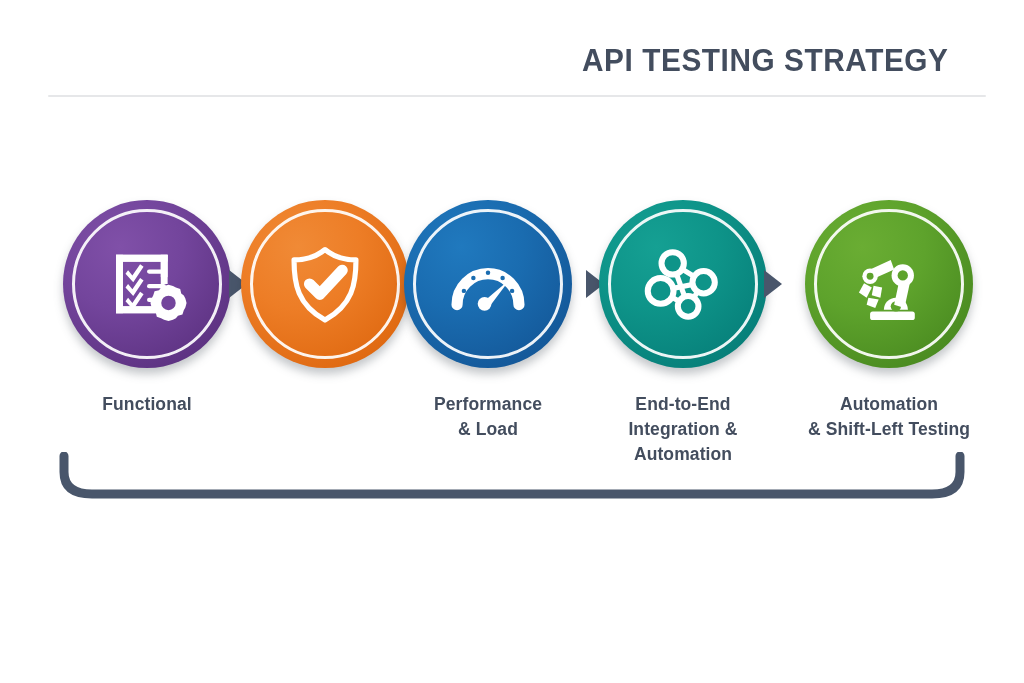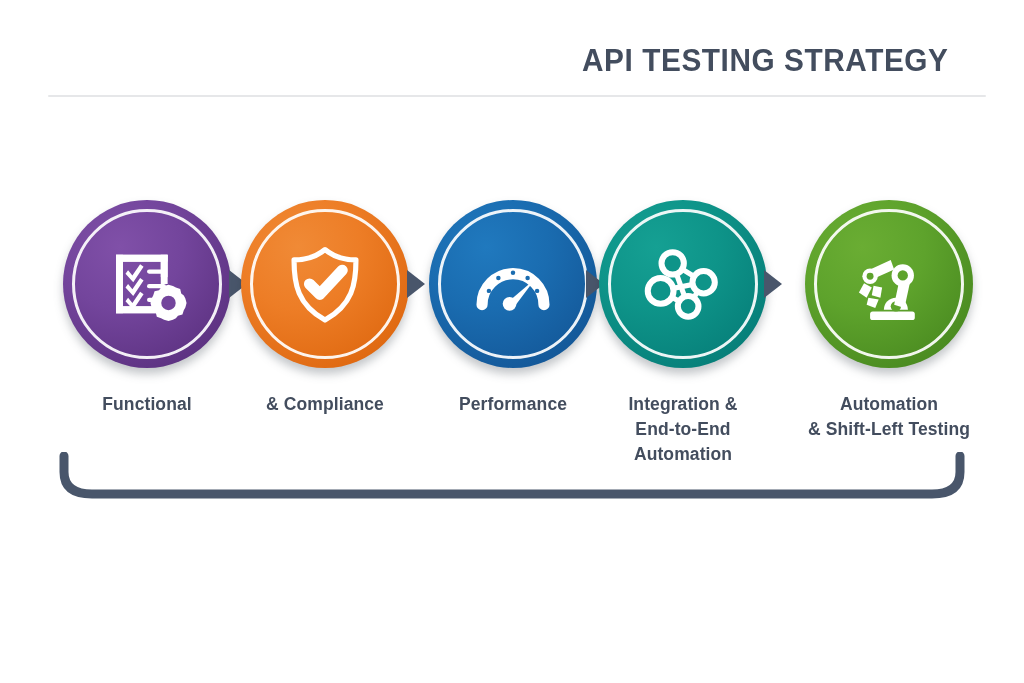--- a/index.html
+++ b/index.html
@@ -219,51 +219,51 @@
           <div class="ring"></div>
           <div class="glyph">
             <svg viewBox="0 0 100 100" fill="none">
               <path d="M50 10 C62 20 76 22 86 22 C86 50 82 74 50 92 C18 74 14 50 14 22 C24 22 38 20 50 10 Z" fill="none" stroke="#ffffff" stroke-width="6" stroke-linejoin="round"></path>
               <path d="M32 50 L44 62 L70 34" fill="none" stroke="#ffffff" stroke-width="13" stroke-linecap="round" stroke-linejoin="round"></path>
             </svg>
           </div>
         </div>
       </div>
       <div class="step-label">
-        <div>&amp; Compliance</div>
       </div>
     </div>
 
     <div class="connector" style="left:403px;">
       <svg viewBox="0 0 24 40">
           <path d="M4 6 L22 20 L4 34 Z" fill="#49566b"></path>
         </svg>
     </div>
 
-    <div class="step" style="left:415px;">
+    <div class="step" style="left:390px;">
       <div class="circle-wrap">
         <div class="circle-shadow"></div>
         <div class="circle c-blue">
           <div class="ring"></div>
           <div class="glyph">
             <svg viewBox="0 0 100 100" fill="none">
               <path d="M14 74 A36 36 0 1 1 86 74" fill="none" stroke="#ffffff" stroke-width="13" stroke-linecap="round"></path>
               <circle cx="22" cy="58" r="2.6" fill="#1a6cb0"></circle>
               <circle cx="33" cy="43" r="2.6" fill="#1a6cb0"></circle>
               <circle cx="50" cy="37" r="2.6" fill="#1a6cb0"></circle>
               <circle cx="67" cy="43" r="2.6" fill="#1a6cb0"></circle>
               <circle cx="78" cy="58" r="2.6" fill="#1a6cb0"></circle>
               <path d="M43 72 L76 44 L52 76 Z" fill="#ffffff"></path>
               <circle cx="46" cy="73" r="8" fill="#ffffff"></circle>
             </svg>
           </div>
         </div>
       </div>
       <div class="step-label">
         <div>Performance</div>
+        <div>&amp; Load</div>
       </div>
     </div>
 
     <div class="connector" style="left:582px;">
       <svg viewBox="0 0 24 40">
           <path d="M4 6 L22 20 L4 34 Z" fill="#49566b"></path>
         </svg>
     </div>
 
     <div class="step" style="left:585px;">
@@ -282,22 +282,22 @@
               </g>
               <circle cx="38" cy="26" r="13" fill="#0e9489" stroke="#ffffff" stroke-width="7"></circle>
               <circle cx="74" cy="48" r="13" fill="#0e9489" stroke="#ffffff" stroke-width="7"></circle>
               <circle cx="24" cy="58" r="15" fill="#0e9489" stroke="#ffffff" stroke-width="7"></circle>
               <circle cx="56" cy="76" r="12" fill="#0e9489" stroke="#ffffff" stroke-width="7"></circle>
             </svg>
           </div>
         </div>
       </div>
       <div class="step-label">
+        <div>End-to-End</div>
         <div>Integration &amp;</div>
-        <div>End-to-End</div>
         <div>Automation</div>
       </div>
     </div>
 
     <div class="connector" style="left:760px;">
       <svg viewBox="0 0 24 40">
           <path d="M4 6 L22 20 L4 34 Z" fill="#49566b"></path>
         </svg>
     </div>
 

